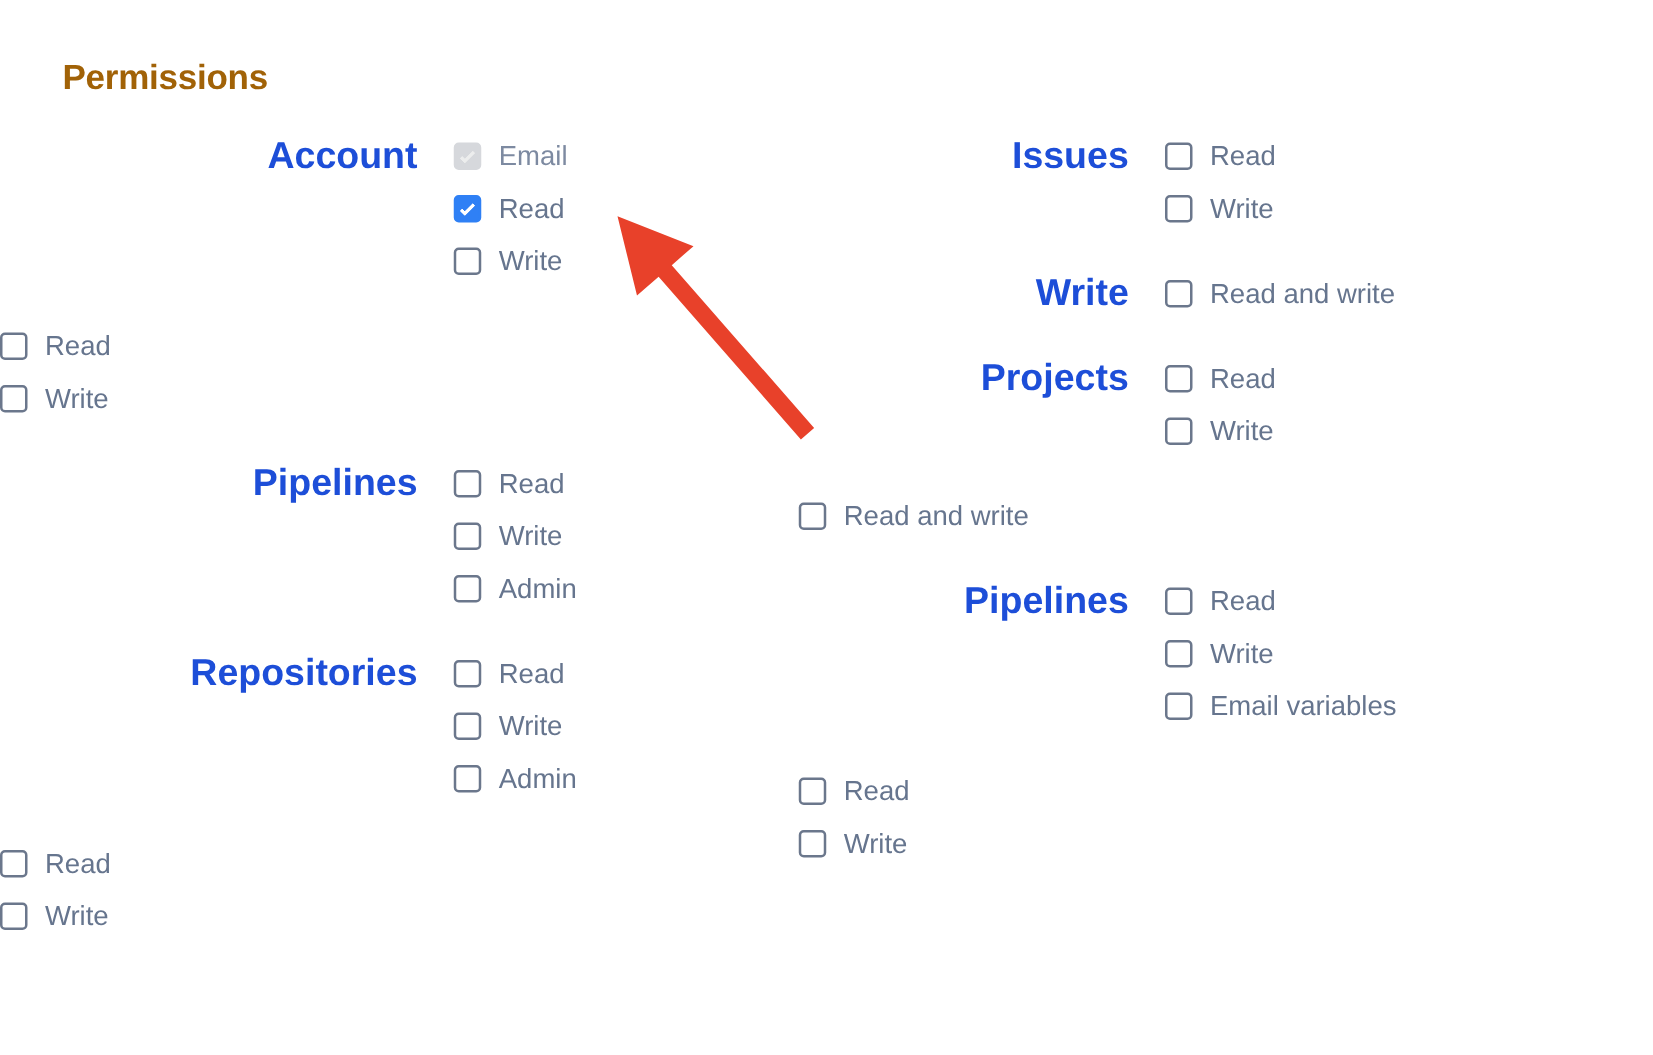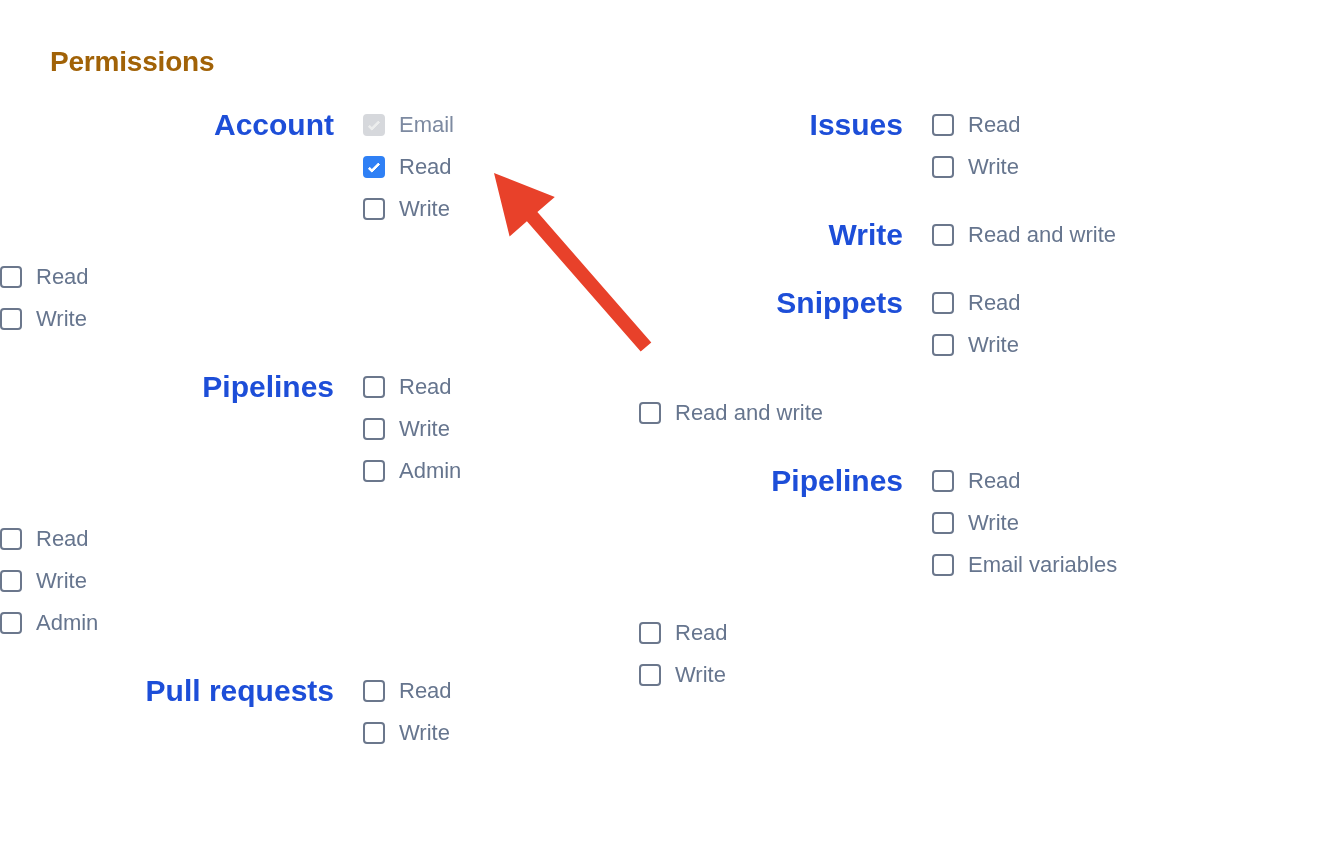--- a/index.html
+++ b/index.html
@@ -195,37 +195,37 @@
               <span class="cbox"></span>
               <span class="option-label">Write</span>
             </div>
             <div class="option-row">
               <span class="cbox"></span>
               <span class="option-label">Admin</span>
             </div>
           </div>
         </div>
         <div class="group">
+          <div class="group-label">Repositories</div>
           <div class="options">
             <div class="option-row">
               <span class="cbox"></span>
               <span class="option-label">Read</span>
             </div>
             <div class="option-row">
               <span class="cbox"></span>
               <span class="option-label">Write</span>
             </div>
             <div class="option-row">
               <span class="cbox"></span>
               <span class="option-label">Admin</span>
             </div>
           </div>
         </div>
         <div class="group">
-          <div class="group-label">Pull requests</div>
           <div class="options">
             <div class="option-row">
               <span class="cbox"></span>
               <span class="option-label">Read</span>
             </div>
             <div class="option-row">
               <span class="cbox"></span>
               <span class="option-label">Write</span>
             </div>
           </div>
@@ -248,21 +248,21 @@
         <div class="group">
           <div class="group-label">Write</div>
           <div class="options">
             <div class="option-row">
               <span class="cbox"></span>
               <span class="option-label">Read and write</span>
             </div>
           </div>
         </div>
         <div class="group">
-          <div class="group-label">Snippets</div>
+          <div class="group-label">Projects</div>
           <div class="options">
             <div class="option-row">
               <span class="cbox"></span>
               <span class="option-label">Read</span>
             </div>
             <div class="option-row">
               <span class="cbox"></span>
               <span class="option-label">Write</span>
             </div>
           </div>

